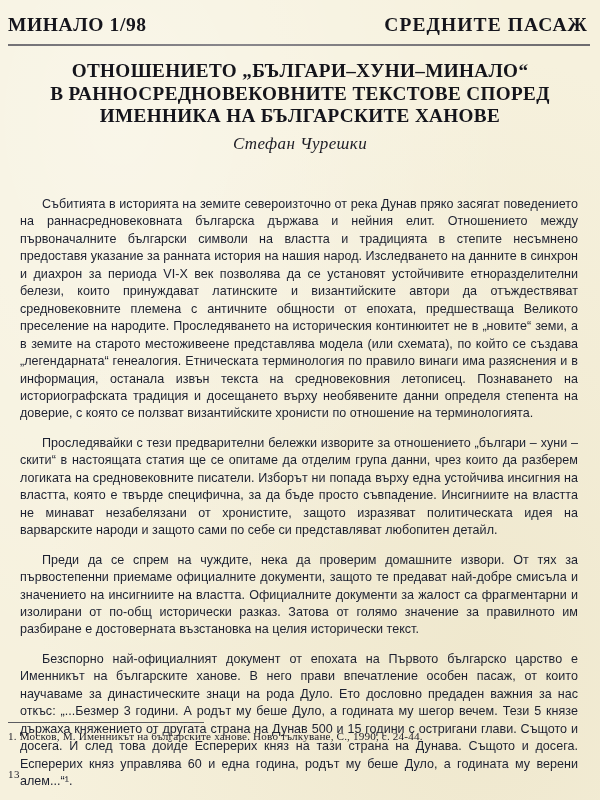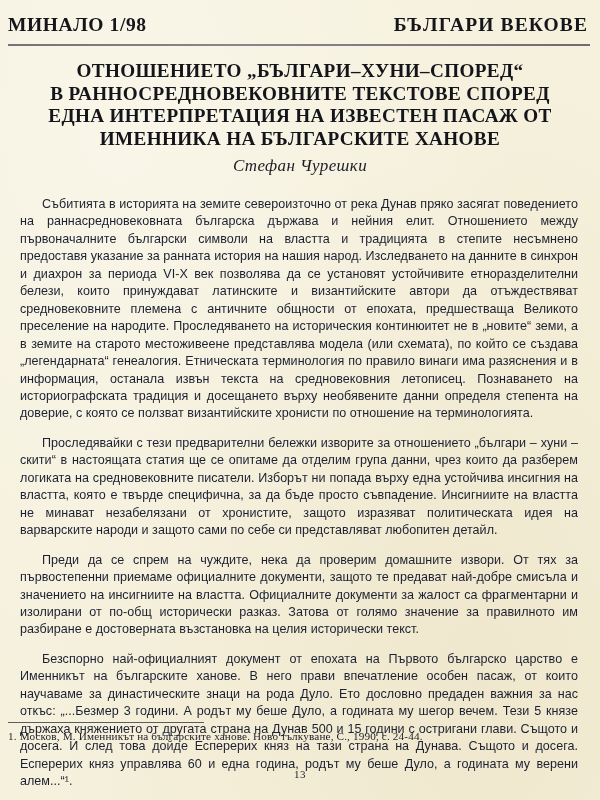--- a/index.html
+++ b/index.html
@@ -124,45 +124,43 @@
     font-family: "Liberation Serif", serif;
     font-size: 11.2px;
     line-height: 14px;
     color: #1d1d27;
     letter-spacing: 0.15px;
   }
 
   
   .folio {
     position: absolute;
-    left: 0;
+    left: 8px;
     right: 0;
     top: 768px;
-    text-align: center;
     font-family: "Liberation Serif", serif;
     font-size: 11px;
     color: #25252e;
     letter-spacing: 0.6px;
   }
 </style>
 </head>
 <body>
 
 <div class="page">
 
   <div class="running-head">
     <div class="rh-left">МИНАЛО 1/98</div>
-    <div class="rh-right">БЪЛГАРИ ВЕКОВЕ</div>
+    <div class="rh-right">СРЕДНИТЕ ПАСАЖ</div>
   </div>
   <div class="head-rule"></div>
 
   <div class="title-block">
-    <div class="title-line">ОТНОШЕНИЕТО „БЪЛГАРИ–ХУНИ–СПОРЕД“</div>
+    <div class="title-line">ОТНОШЕНИЕТО „БЪЛГАРИ–ХУНИ–МИНАЛО“</div>
     <div class="title-line">В РАННОСРЕДНОВЕКОВНИТЕ ТЕКСТОВЕ СПОРЕД</div>
-    <div class="title-line">ЕДНА ИНТЕРПРЕТАЦИЯ НА ИЗВЕСТЕН ПАСАЖ ОТ</div>
     <div class="title-line">ИМЕННИКА НА БЪЛГАРСКИТЕ ХАНОВЕ</div>
     <div class="author">Стефан Чурешки</div>
   </div>
 
   <div class="body-text">
     <p>Събитията в историята на земите североизточно от река Дунав пряко засягат поведението на раннасредновековната българска държава и нейния елит. Отношението между първоначалните български символи на властта и традицията в степите несъмнено предоставя указание за ранната история на нашия народ. Изследването на данните в синхрон и диахрон за периода VI-X век позволява да се установят устойчивите етноразделителни белези, които принуждават латинските и византийските автори да отъждествяват средновековните племена с античните общности от епохата, предшестваща Великото преселение на народите. Проследяването на историческия континюитет не в „новите“ земи, а в земите на старото местоживеене представлява модела (или схемата), по който се създава „легендарната“ генеалогия. Етническата терминология по правило винаги има разяснения и в информация, останала извън текста на средновековния летописец. Познаването на историографската традиция и досещането върху необявените данни определя степента на доверие, с която се ползват византийските хронисти по отношение на терминологията.</p>
     <p>Проследявайки с тези предварителни бележки изворите за отношението „българи – хуни – скити“ в настоящата статия ще се опитаме да отделим група данни, чрез които да разберем логиката на средновековните писатели. Изборът ни попада върху една устойчива инсигния на властта, която е твърде специфична, за да бъде просто съвпадение. Инсигниите на властта не минават незабелязани от хронистите, защото изразяват политическата идея на варварските народи и защото сами по себе си представляват любопитен детайл.</p>
     <p>Преди да се спрем на чуждите, нека да проверим домашните извори. От тях за първостепенни приемаме официалните документи, защото те предават най-добре смисъла и значението на инсигниите на властта. Официалните документи за жалост са фрагментарни и изолирани от по-общ исторически разказ. Затова от голямо значение за правилното им разбиране е достоверната възстановка на целия исторически текст.</p>
     <p>Безспорно най-официалният документ от епохата на Първото българско царство е Именникът на българските ханове. В него прави впечатление особен пасаж, от които научаваме за династическите знаци на рода Дуло. Ето дословно предаден важния за нас откъс: „...Безмер 3 години. А родът му беше Дуло, а годината му шегор вечем. Тези 5 князе държаха княжението от другата страна на Дунав 500 и 15 години с остригани глави. Същото и досега. И след това дойде Есперерих княз на тази страна на Дунава. Същото и досега. Есперерих княз управлява 60 и една година, родът му беше Дуло, а годината му верени алем...“¹.</p>
     <p>Легитимността на властта в ранната българска държава според този текст е изведена по три основни белега. Управляващият род е Дуло, неговите представите-</p>

